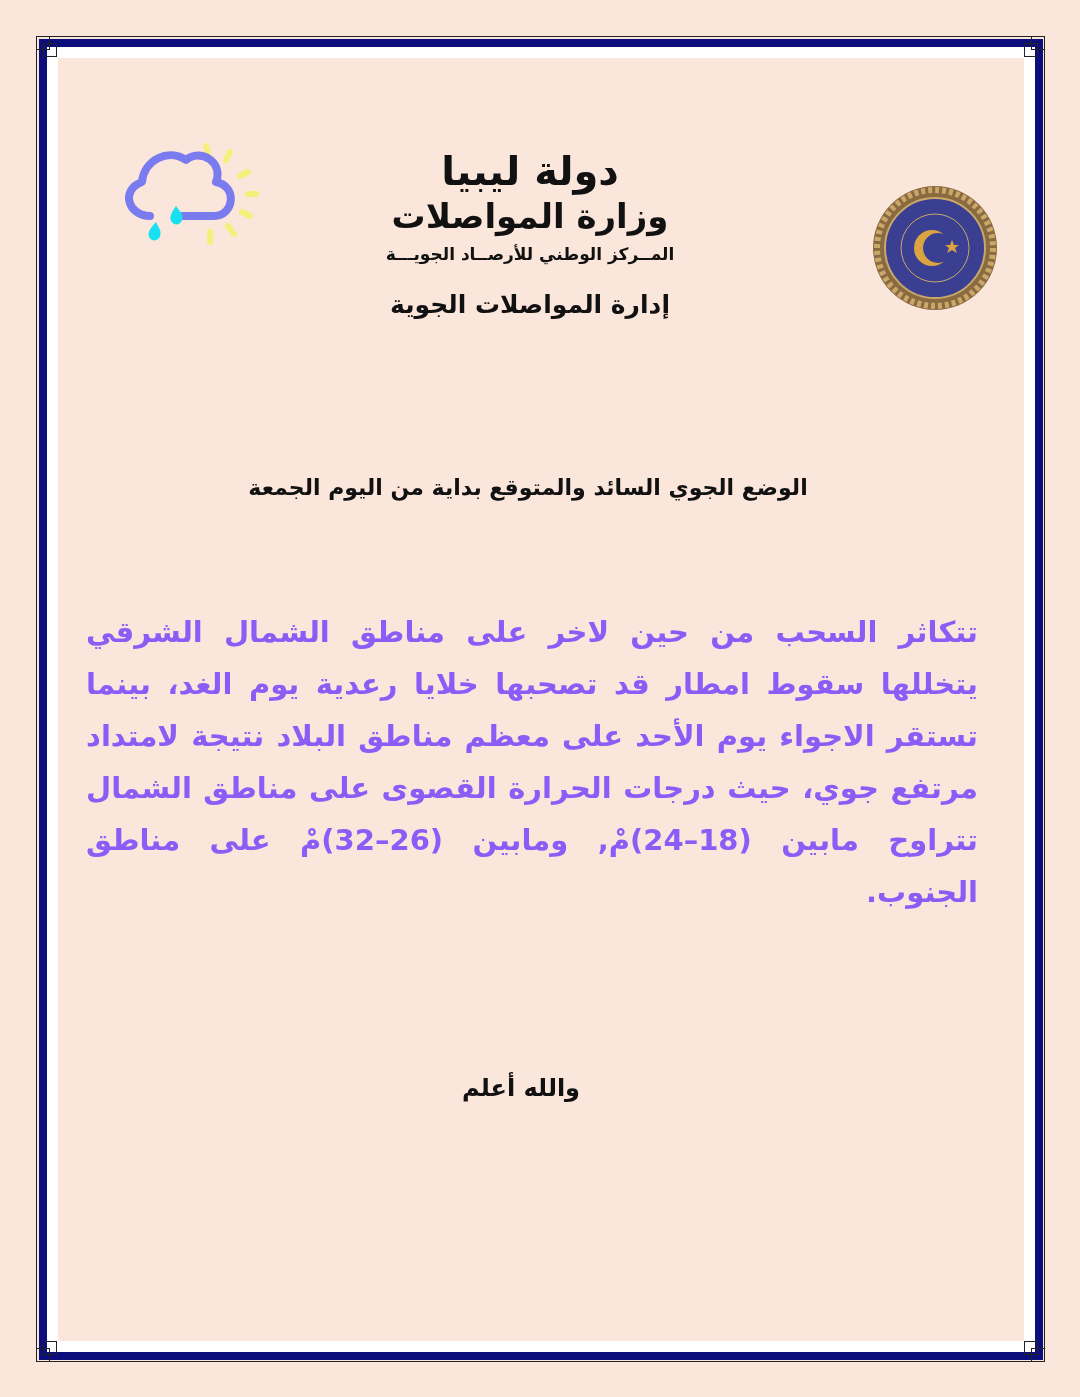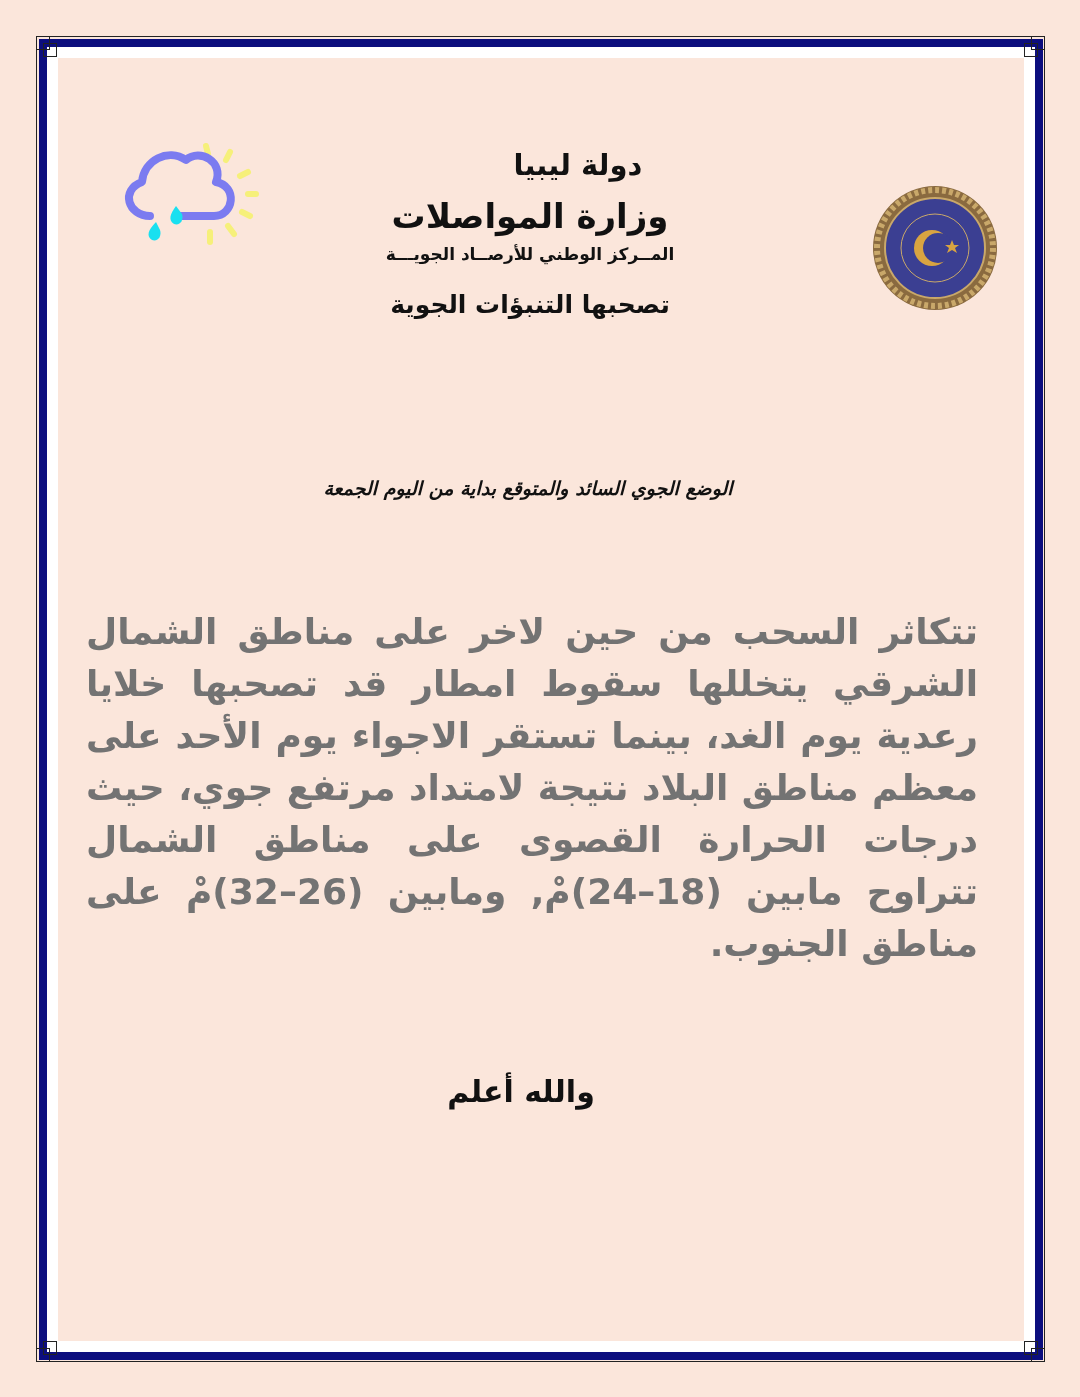--- a/index.html
+++ b/index.html
@@ -20,41 +20,41 @@
     border:11px solid #ffffff; box-sizing:border-box;
   }
   .corner { position:absolute; width:14px; height:14px; border:1px solid #222; box-sizing:border-box; }
   .page { position:absolute; left:58px; top:58px; width:966px; height:1283px; direction:rtl; }
 
   .header-block {
     position:absolute; top:90px; left:0; width:966px; text-align:center;
     font-weight:bold; color:#111; font-family:"DejaVu Sans", sans-serif;
   }
   .header-line { position:absolute; width:100%; text-align:center; }
-  .h1 { font-size:29px; top:0px; left:-11px;padding-left:48px; }
+  .h1 { font-size:40px; top:0px; left:-11px; }
   .h2 { font-size:34px; top:48px; left:-11px; }
   .h3 { font-size:17px; top:96px; left:-11px; }
   .h4 { font-size:25px; top:142px; left:-11px; }
 
   .weather-icon { position:absolute; left:52px; top:80px; width:150px; height:110px; }
   .logo { position:absolute; left:814px; top:127px; width:126px; height:126px; }
 
   .title {
     position:absolute; top:402px; left:120px; width:700px; text-align:center;
-    font-size:19px; font-weight:bold; color:#111; line-height:56px;font-style:italic;
+    font-size:22px; font-weight:bold; color:#111; line-height:56px;
   }
   .body-text {
     position:absolute; top:548px; left:28px; width:892px;
-    font-size:36px; font-weight:bold; color:#737373; line-height:52px; text-align:justify;
+    font-size:29px; font-weight:bold; color:#8b5cf6; line-height:52px; text-align:justify;
     text-align-last:right;
   }
   .para2 { top:815px; }
   .closing {
     position:absolute; top:1016px; left:0; width:966px; text-align:center;
-    font-size:30px; font-weight:bold; color:#111; padding-right:0; 
+    font-size:24px; font-weight:bold; color:#111; padding-right:0; 
   }
   .closing span { position:relative; left:-20px; }
 </style>
 </head>
 <body>
 
 <div class="frame-outer"></div>
 <div class="frame-navy"></div>
 <div class="frame-white"></div>
 <div class="corner" style="left:36px;top:36px;"></div>
@@ -85,21 +85,21 @@
 
       <path d="M66 68 C60 76 58 82 64 86 C70 88 74 82 72 76 Z" fill="#19e0f0"></path>
       <path d="M46 84 C38 92 36 98 42 102 C48 104 52 98 50 92 Z" fill="#19e0f0"></path>
     </svg>
   </div>
 
   <div class="header-block">
     <div class="header-line h1">دولة ليبيا</div>
     <div class="header-line h2">وزارة المواصلات</div>
     <div class="header-line h3">المــركز الوطني للأرصــاد الجويـــة</div>
-    <div class="header-line h4">تصحبها التنبؤات الجوية</div>
+    <div class="header-line h4">إدارة المواصلات الجوية</div>
   </div>
 
   <div class="logo">
     <svg width="126" height="126" viewBox="0 0 126 126">
       <circle cx="63" cy="63" r="62" fill="#8a6a3f"></circle>
       <circle cx="63" cy="63" r="58" fill="none" stroke="#c9a86a" stroke-width="6" stroke-dasharray="4 3"></circle>
       <circle cx="63" cy="63" r="50" fill="#3b3f92" stroke="#c9a86a" stroke-width="2"></circle>
       <circle cx="63" cy="63" r="34" fill="none" stroke="#c9a86a" stroke-width="1"></circle>
       <circle cx="60" cy="63" r="18" fill="#d9a441"></circle>
       <circle cx="66" cy="63" r="15" fill="#3b3f92"></circle>

